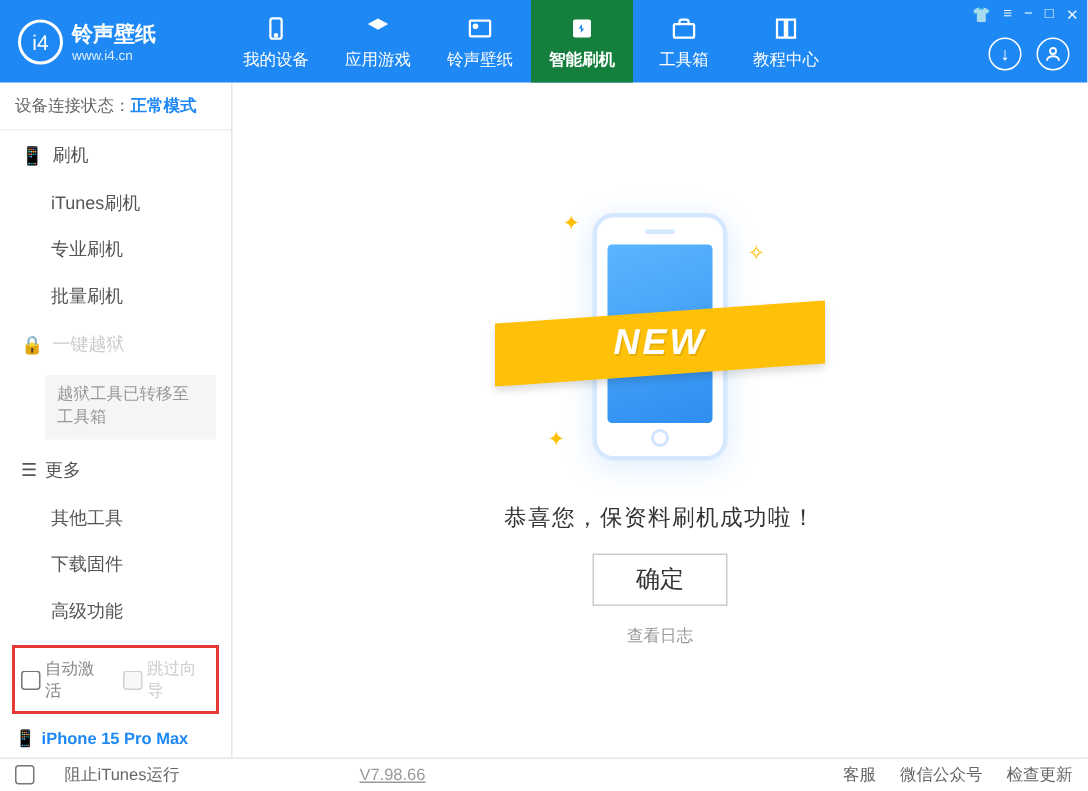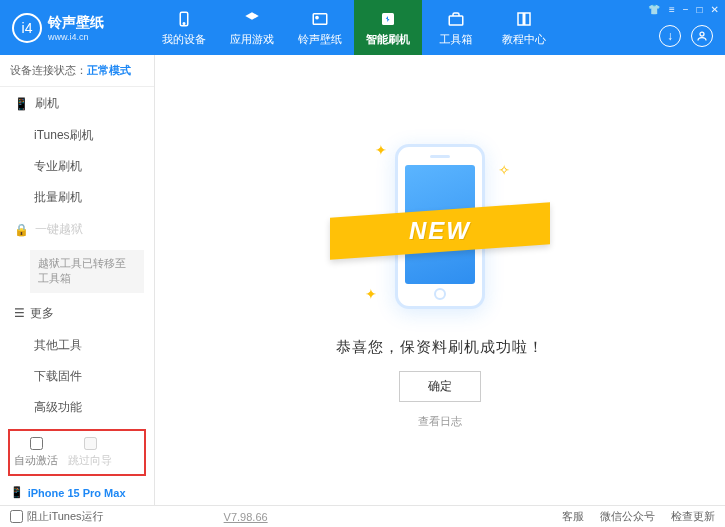--- a/index.html
+++ b/index.html
@@ -23,41 +23,41 @@
 .body-area { display: flex; height: 450px; }
 .sidebar { width: 155px; border-right: 1px solid #e5e5e5; display: flex; flex-direction: column; font-size: 12px; }
 .status-row { padding: 8px 10px; font-size: 11px; color: #666; border-bottom: 1px solid #eee; }
 .status-value { color: #1e88f5; font-weight: bold; }
 .sb-section { padding: 8px 14px; display: flex; align-items: center; gap: 6px; color: #555; font-size: 12px; }
 .sb-item { padding: 7px 10px 7px 34px; color: #555; cursor: pointer; font-size: 12px; }
 .sb-item.active { background: #e8f2ff; color: #1e88f5; border-left: 3px solid #1e88f5; padding-left: 31px; }
 .sb-note { margin: 4px 10px 4px 30px; padding: 6px 8px; background: #f5f5f5; color: #999; font-size: 11px; line-height: 1.4; }
 .sb-spacer { flex: 1; }
 .opt-row { border: 2px solid #e53935; margin: 4px 8px; padding: 6px 4px; display: flex; gap: 10px; font-size: 11px; color: #888; align-items: center; }
-.opt-row label { display: flex; align-items: center; gap: 3px; cursor: pointer; flex-direction: column; }
+.opt-row label { display: flex; align-items: center; gap: 3px; cursor: pointer; }
 .opt-row input { cursor: pointer; }
 .disabled-opt { color: #ccc; }
 .device-box { padding: 6px 10px; font-size: 11px; }
 .device-name { color: #1e88f5; font-weight: bold; display: flex; align-items: center; gap: 4px; }
 
 .main { flex: 1; display: flex; flex-direction: column; align-items: center; justify-content: center; position: relative; }
 .phone-img { position: relative; width: 170px; height: 190px; display: flex; align-items: center; justify-content: center; }
 .phone-body { width: 90px; height: 165px; background: #fff; border: 3px solid #d5e8ff; border-radius: 14px; position: relative; box-shadow: 0 4px 20px rgba(30,136,245,0.15); }
 .phone-screen { position: absolute; top: 18px; left: 7px; right: 7px; bottom: 22px; background: linear-gradient(160deg,#5bb5ff,#2e8ef0); border-radius: 3px; }
 .phone-home { position: absolute; bottom: 6px; left: 50%; transform: translateX(-50%); width: 12px; height: 12px; border: 2px solid #cfe5ff; border-radius: 50%; }
 .phone-speaker { position: absolute; top: 8px; left: 50%; transform: translateX(-50%); width: 20px; height: 3px; background: #d5e8ff; border-radius: 2px; }
 .new-banner { position: absolute; top: 78px; left: -25px; right: -25px; height: 42px; background: #ffc107; transform: skewY(-4deg); display: flex; align-items: center; justify-content: center; box-shadow: 0 3px 6px rgba(0,0,0,0.15); }
 .new-text { color: #fff; font-weight: 900; font-size: 24px; letter-spacing: 2px; font-style: italic; transform: skewY(4deg); text-shadow: 1px 1px 0 rgba(0,0,0,0.1); }
 .sparkle { position: absolute; color: #ffc107; font-size: 14px; }
 .success-msg { margin-top: 16px; font-size: 15px; color: #333; letter-spacing: 1px; }
-.ok-btn { margin-top: 14px; padding: 6px 28px; border: 1px solid #ccc; background: #fff; font-size: 12px; cursor: pointer; color: #333; }
+.ok-btn { margin-top: 14px; padding: 6px 28px; border: 1px solid #ccc; background: #fff; font-size: 16px; cursor: pointer; color: #333; }
 .log-link { margin-top: 12px; font-size: 11px; color: #999; cursor: pointer; }
 
 .footer { height: 22px; border-top: 1px solid #e5e5e5; display: flex; align-items: center; font-size: 11px; color: #666; padding: 0 10px; }
-.footer-left { display: flex; align-items: center; gap: 4px; }
+.footer-left { display: flex; align-items: center; gap: 20px; }
 .footer-spacer { flex: 1; }
 .footer-item { margin-left: 16px; cursor: pointer; }
 .version { margin-left: 120px; color: #999; text-decoration: underline; }
 .menu-icon { display: inline-block; width: 10px; }
 .lock-icon { color: #ccc; }
 </style>
 </head>
 <body>
 
 <div class="header">

